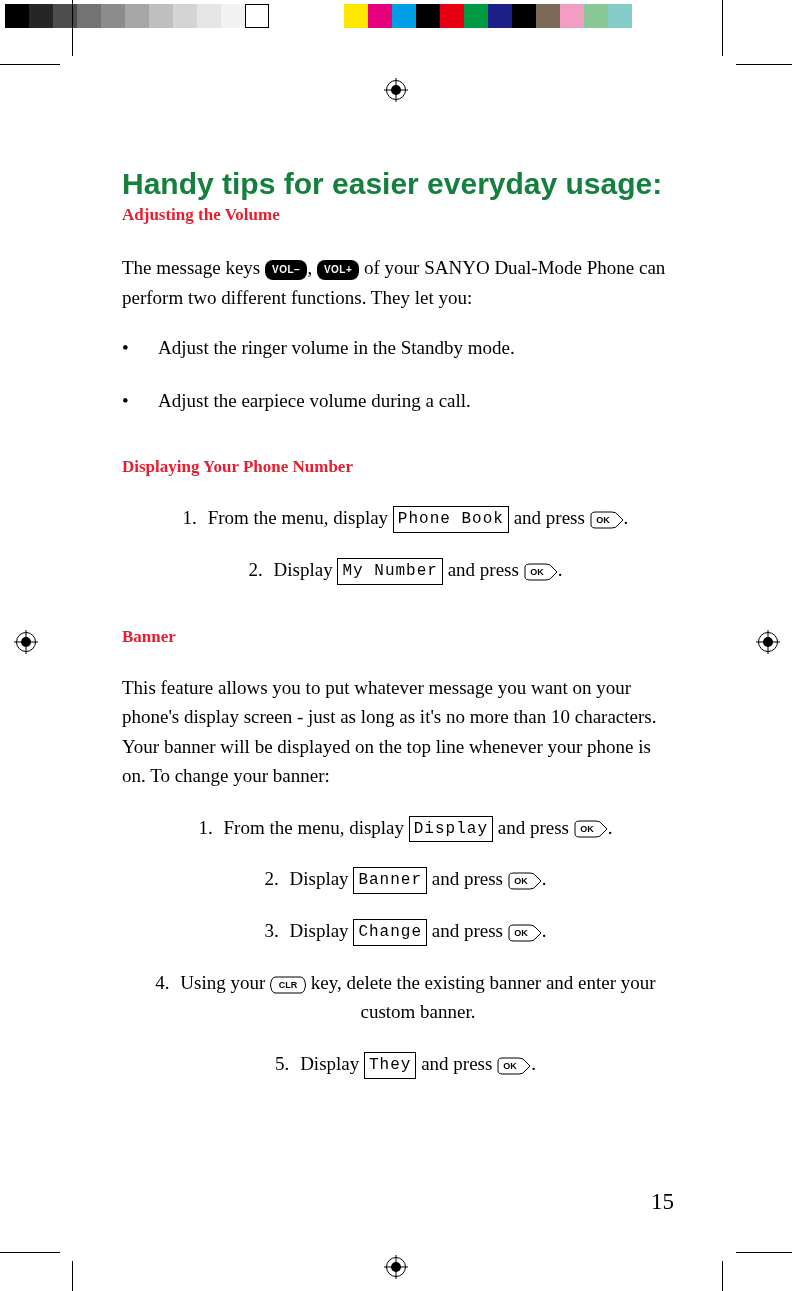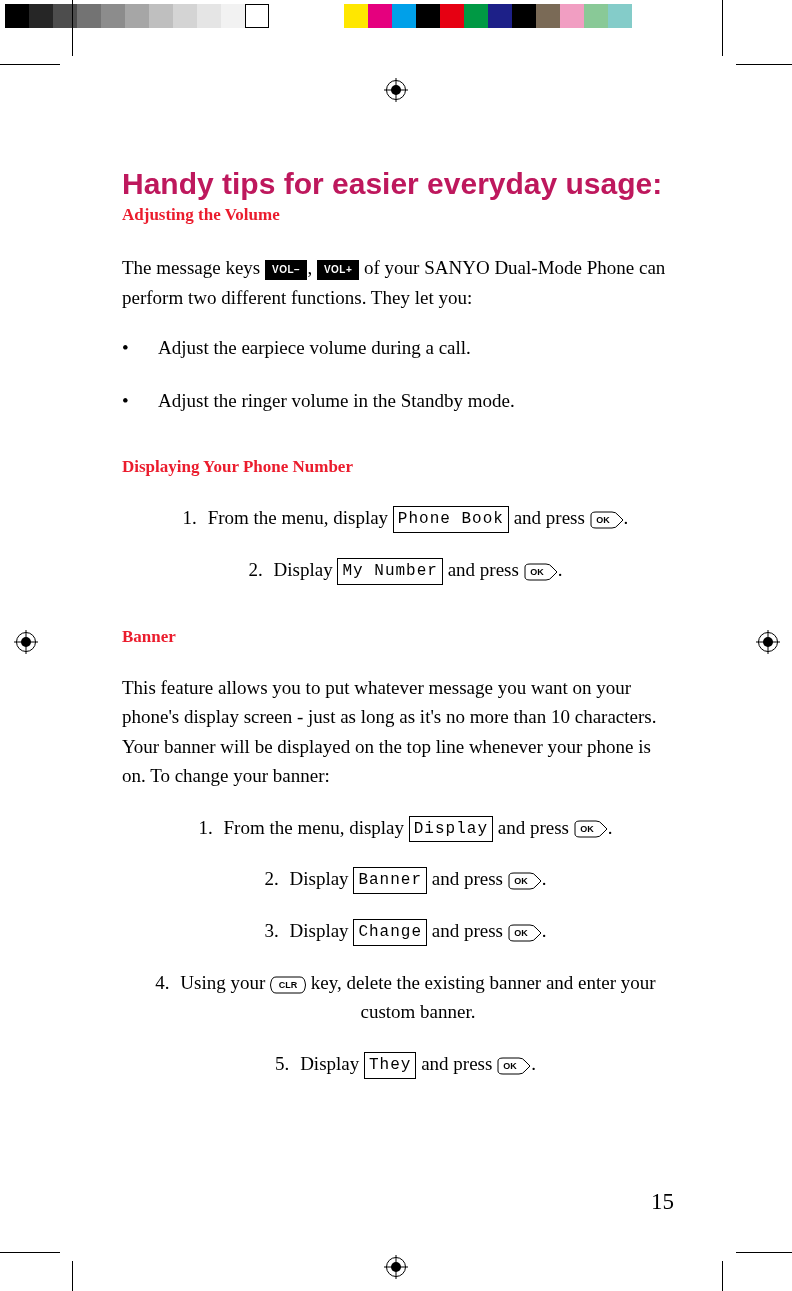--- a/index.html
+++ b/index.html
@@ -50,21 +50,21 @@
   .page {
     position: absolute;
     left: 122px;
     top: 166px;
     width: 556px;
   }
 
   h1.title {
     font-family: Helvetica, Arial, sans-serif;
     font-weight: bold;
-    color: #be185d;
+    color: #15803d;
     font-size: 30px;
     line-height: 1.18;
     margin: 0 0 4px 0;
   }
   h2.subtitle, h3.section {
     font-family: Liberation Serif, serif;
     font-weight: bold;
     color: #eb1c2d;
     margin: 0 0 26px 0;
   }
@@ -108,21 +108,21 @@
 
   
   .vol-key {
     display: inline-block;
     background: #000;
     color: #fff;
     font-family: Helvetica, Arial, sans-serif;
     font-size: 10px;
     font-weight: bold;
     padding: 2px 7px 2px 7px;
-    border-radius: 0;
+    border-radius: 8px;
     vertical-align: 1px;
     letter-spacing: .5px;
   }
 
   .lcd {
     display: inline-block;
     border: 1px solid #000;
     padding: 0 4px;
     font-family: "Courier New", monospace;
     font-size: 16px;
@@ -217,22 +217,22 @@
   <h2 class="subtitle">Adjusting the Volume</h2>
 
   <p class="body">
     <span>The message keys </span>
     <span class="vol-key">VOL−</span><span>, </span>
     <span class="vol-key">VOL+</span>
     <span> of your SANYO Dual-Mode Phone can perform two different functions. They let you:</span>
   </p>
 
   <ul class="bullets">
+    <li><span class="dot">•</span><span>Adjust the ringer volume in the Standby mode.</span></li>
     <li><span class="dot">•</span><span>Adjust the earpiece volume during a call.</span></li>
-    <li><span class="dot">•</span><span>Adjust the ringer volume in the Standby mode.</span></li>
   </ul>
 
   <h3 class="section">Displaying Your Phone Number</h3>
 
   <ol class="steps">
     <li><span class="num">1.</span><span>From the menu, display </span><span class="lcd">Phone Book</span><span> and press </span><span class="ok-key"><svg width="34" height="18">
             <path d="M1 4 Q1 1 6 1 L22 1 Q26 1 28 4 L33 9 L28 14 Q26 17 22 17 L6 17 Q1 17 1 14 Z" fill="#fff" stroke="#000" stroke-width="1"></path>
             <text x="13" y="12" text-anchor="middle" font-family="Helvetica,Arial" font-size="9" font-weight="bold">OK</text>
           </svg></span><span>.</span></li>
     <li><span class="num">2.</span><span>Display </span><span class="lcd">My Number</span><span> and press </span><span class="ok-key"><svg width="34" height="18">

